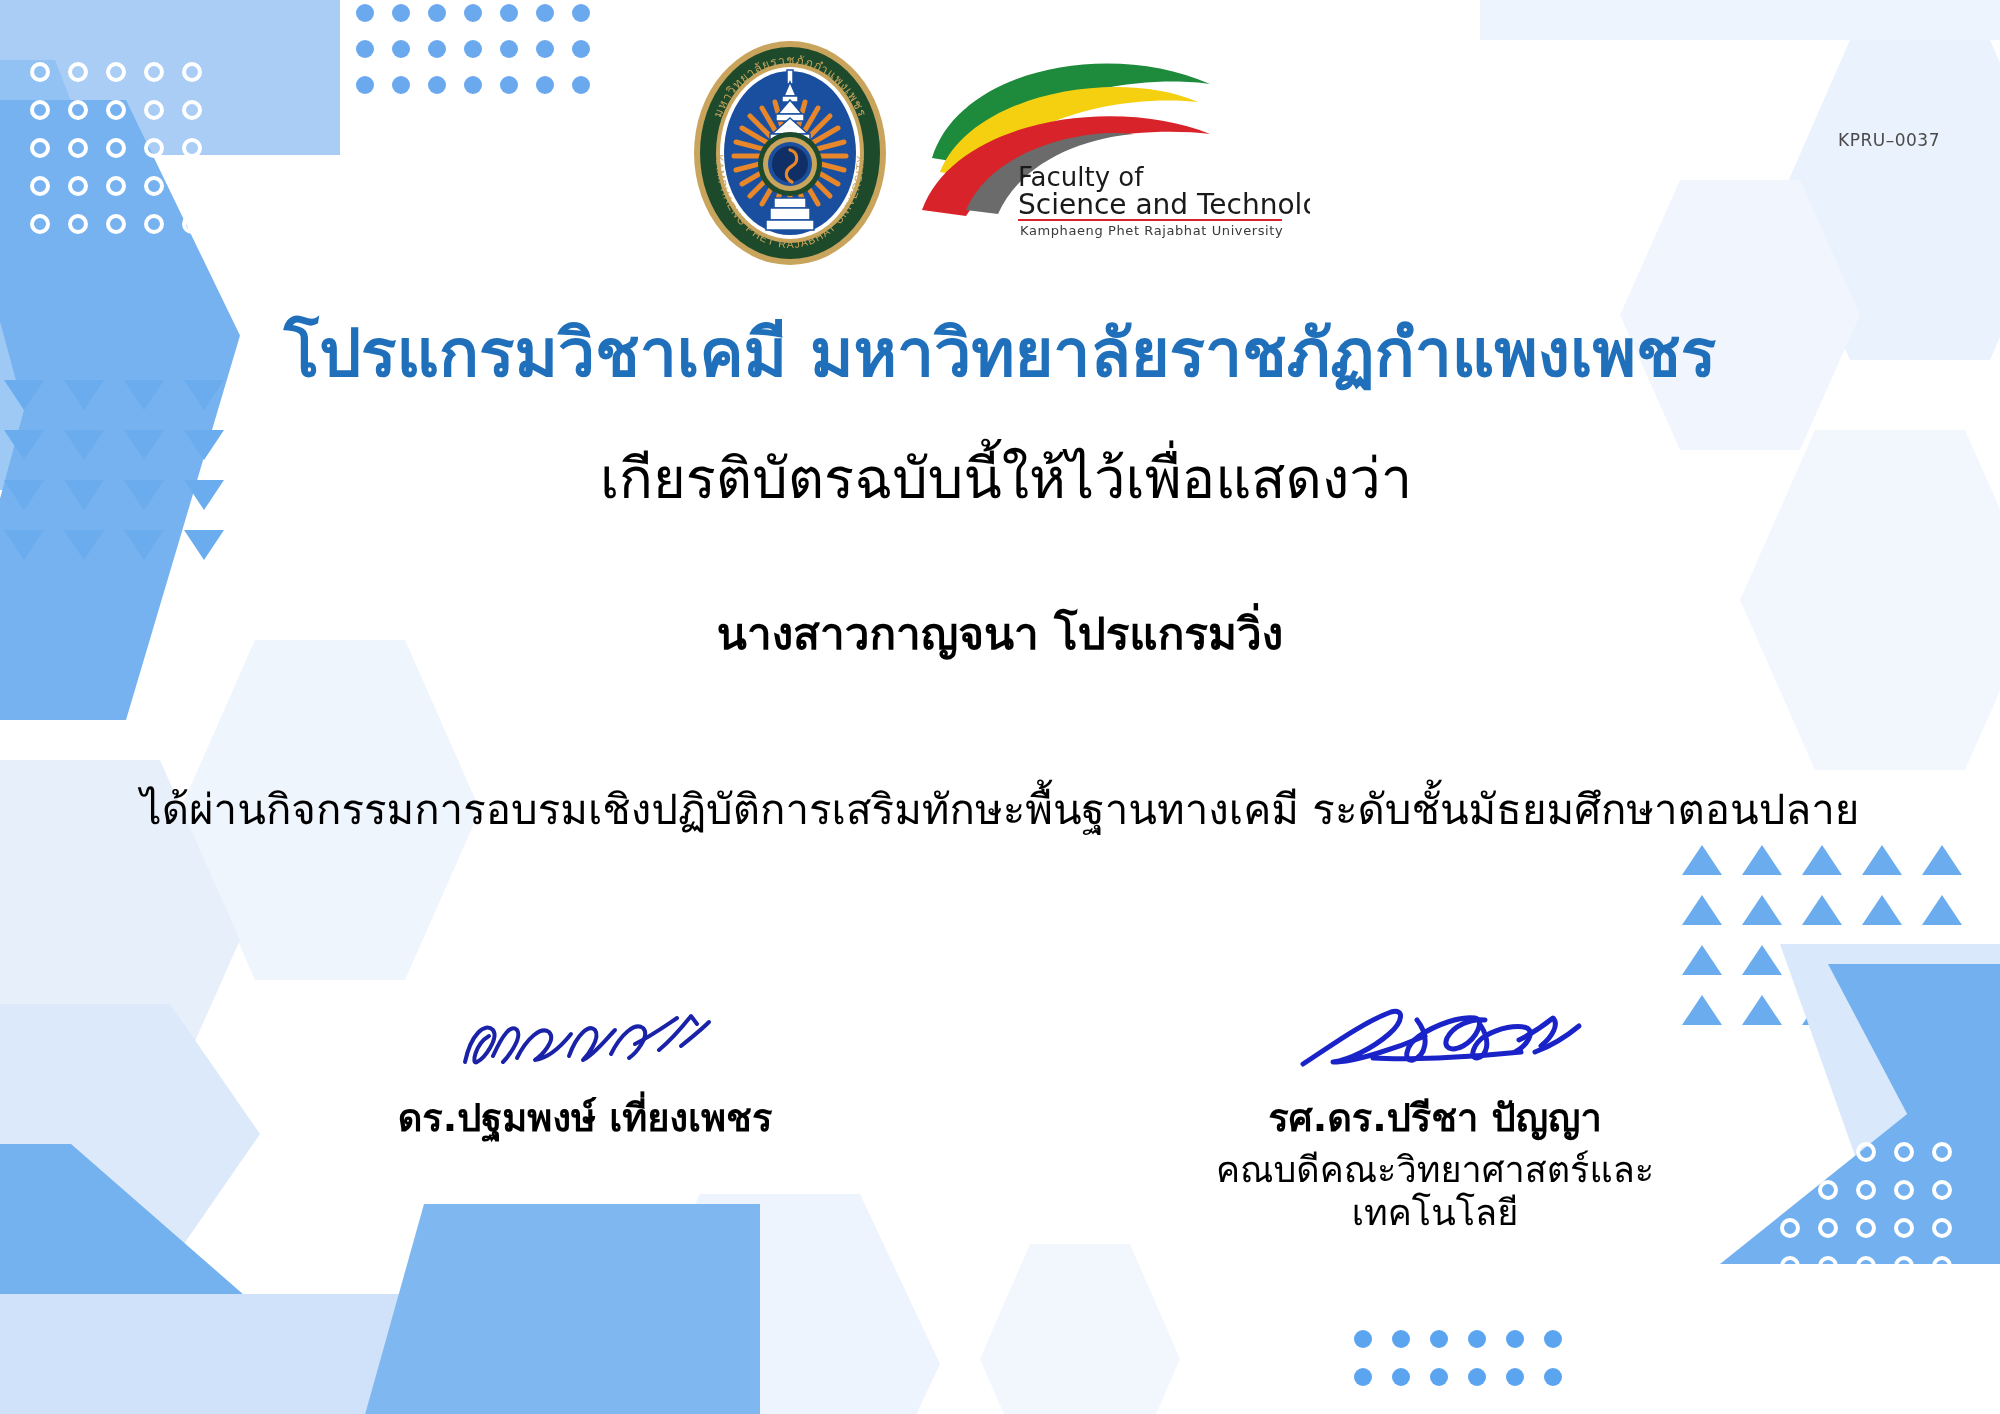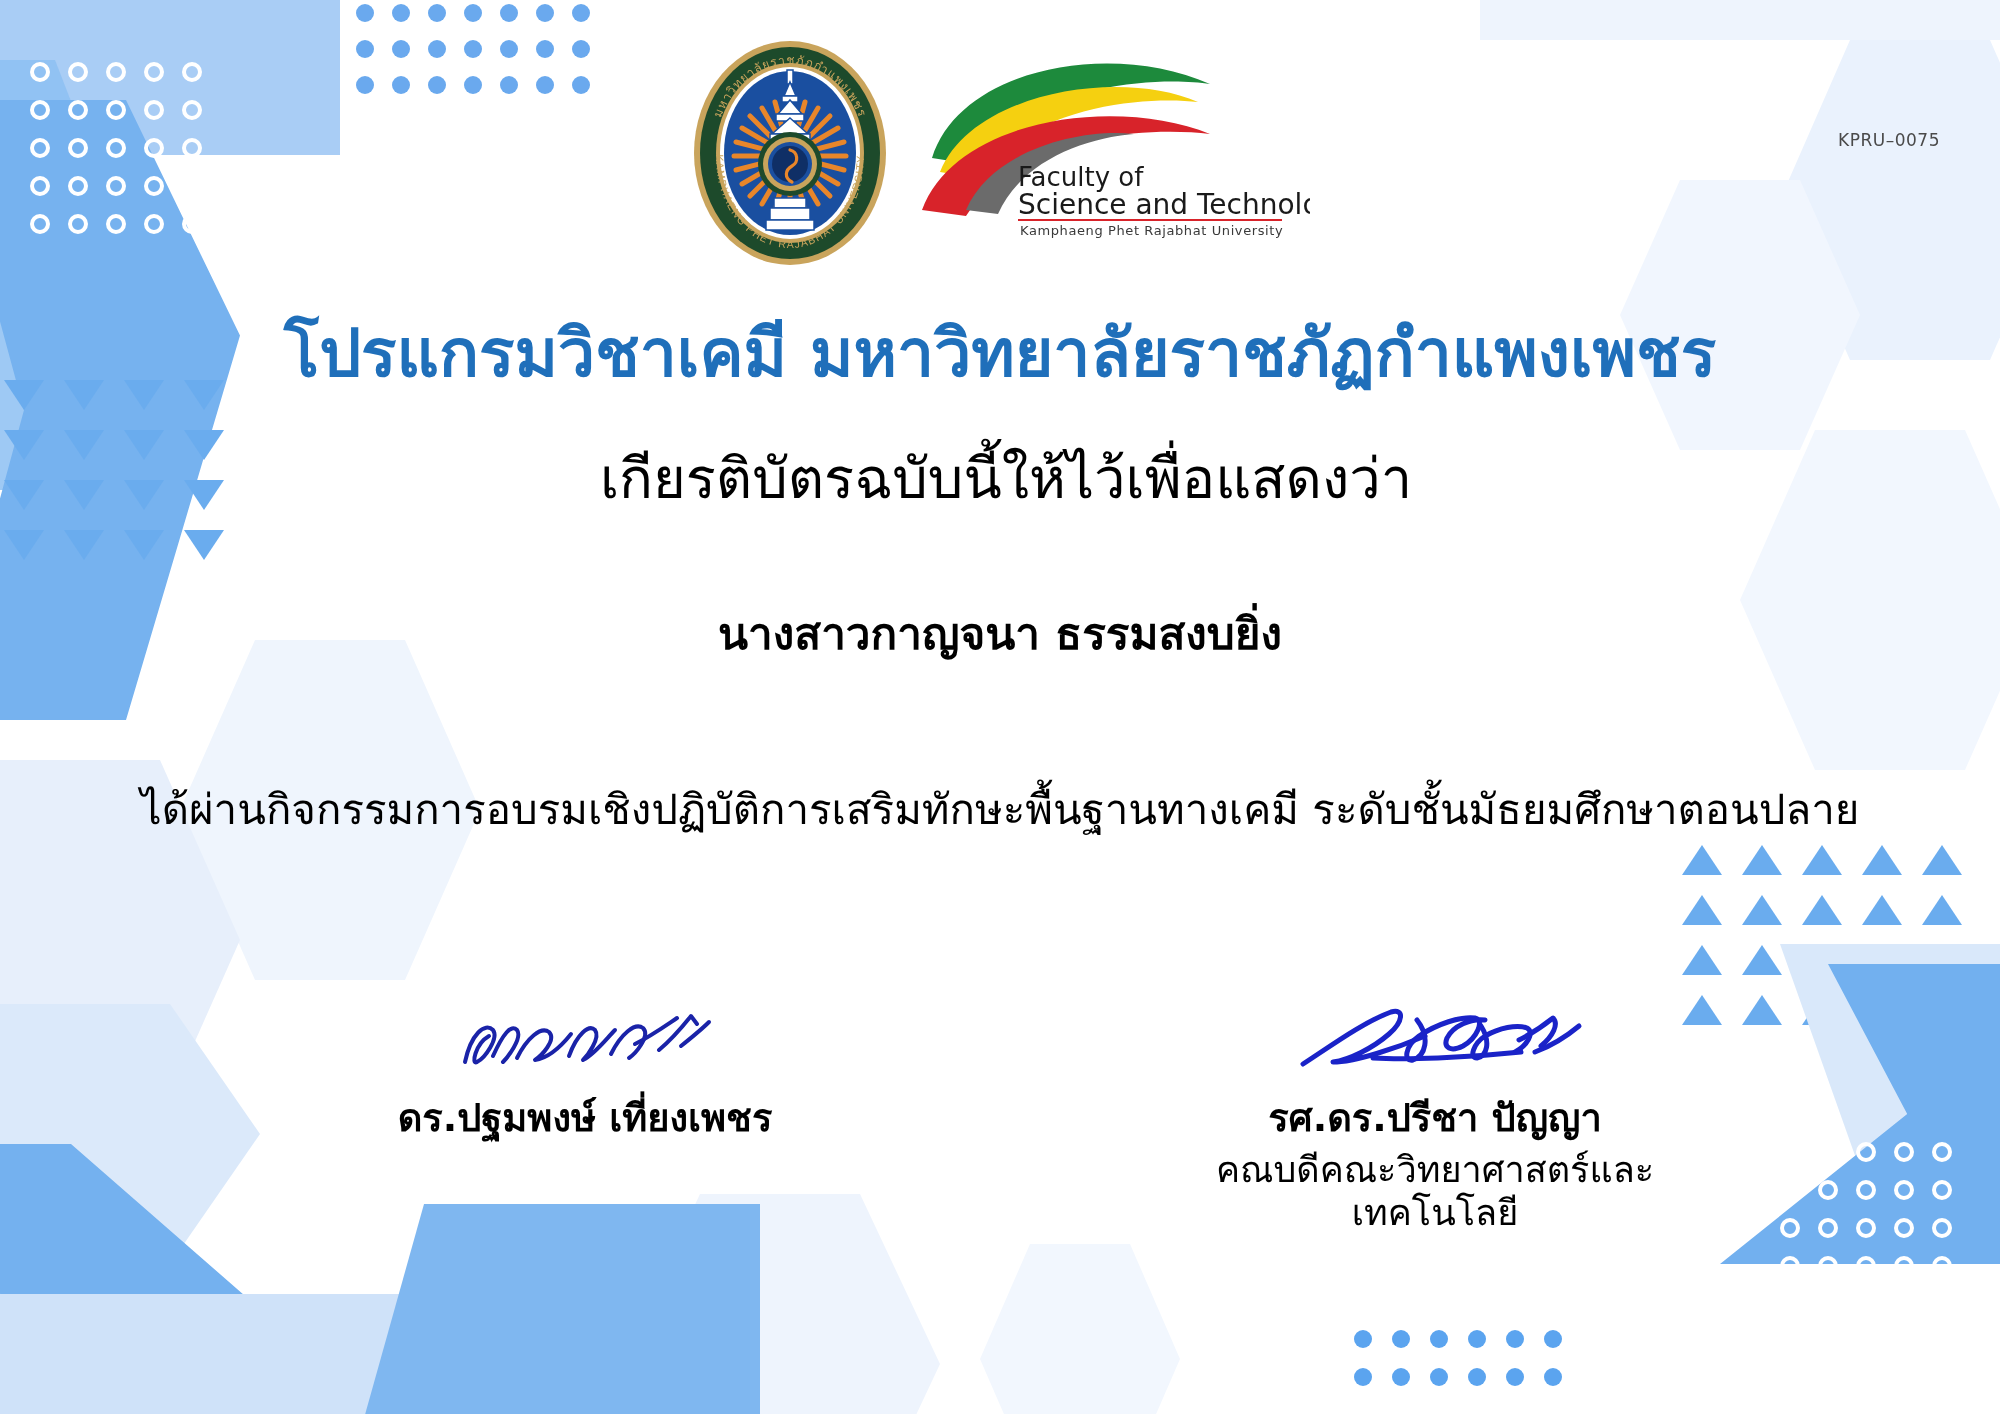--- a/index.html
+++ b/index.html
@@ -439,21 +439,21 @@
         <div class="dot"></div>
         <div class="dot"></div>
         <div class="dot"></div>
         <div class="dot"></div>
         <div class="dot"></div>
     </div>
   </div>
 
   <div class="content">
 
-    <div class="serial">KPRU–0075</div>
+    <div class="serial">KPRU–0037</div>
 
     <div class="logos">
 
       <svg class="logo-univ" viewBox="0 0 200 230">
         <ellipse cx="100" cy="115" rx="96" ry="112" fill="#c9a45c"></ellipse>
         <ellipse cx="100" cy="115" rx="90" ry="106" fill="#1d4a2b"></ellipse>
         <ellipse cx="100" cy="115" rx="74" ry="90" fill="#c9a45c"></ellipse>
         <ellipse cx="100" cy="115" rx="70" ry="86" fill="#ffffff"></ellipse>
         <ellipse cx="100" cy="115" rx="66" ry="82" fill="#1a4fa0"></ellipse>
 
@@ -530,21 +530,21 @@
         <text x="108" y="176" font-family="'DejaVu Sans','Liberation Sans',sans-serif" font-size="28" fill="#1a1a1a">Science and Technology</text>
         <line x1="108" y1="182" x2="372" y2="182" stroke="#d8232a" stroke-width="2"></line>
         <text x="110" y="197" font-family="'DejaVu Sans','Liberation Sans',sans-serif" font-size="13" fill="#3a3a3a" letter-spacing="0.6">Kamphaeng Phet Rajabhat University</text>
       </svg>
     </div>
 
     <div class="title">โปรแกรมวิชาเคมี มหาวิทยาลัยราชภัฏกำแพงเพชร</div>
 
     <div class="subtitle">เกียรติบัตรฉบับนี้ให้ไว้เพื่อแสดงว่า</div>
 
-    <div class="recipient">นางสาวกาญจนา ธรรมสงบยิ่ง</div>
+    <div class="recipient">นางสาวกาญจนา โปรแกรมวิ่ง</div>
 
     <div class="body-text">
       <span class="line">ได้ผ่านกิจกรรมการอบรมเชิงปฏิบัติการเสริมทักษะพื้นฐานทางเคมี ระดับชั้นมัธยมศึกษาตอนปลาย</span>
     </div>
 
     <div class="signatures">
 
       <div class="sig-block">
         <svg class="sig-img" viewBox="0 0 280 90">
           <g fill="none" stroke="#1a23a8" stroke-width="4" stroke-linecap="round" stroke-linejoin="round">

